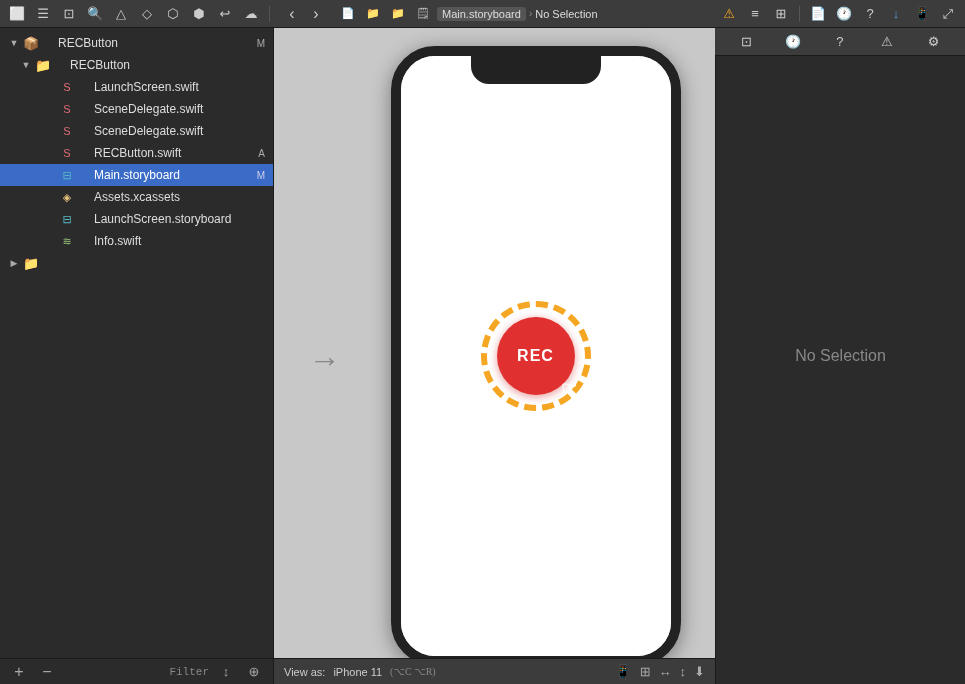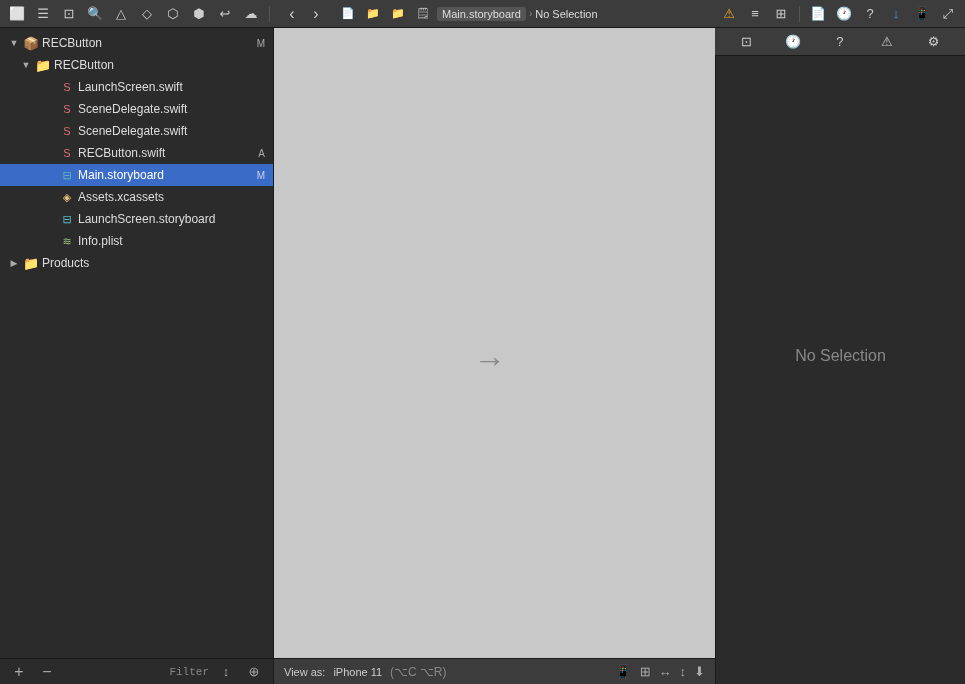--- a/index.html
+++ b/index.html
@@ -120,21 +120,21 @@
       font-size: 9px;
     }
     .tree-item .item-icon {
       width: 16px;
       height: 14px;
       display: flex;
       align-items: center;
       justify-content: center;
       font-size: 13px;
     }
-    .tree-item .item-label { flex: 1; }
+    .tree-item .item-label { flex: 1; margin-left: 16px; }
     .tree-item .item-badge {
       font-size: 10px;
       color: #aaa;
       margin-left: auto;
     }
     .tree-item.selected .item-badge { color: #cce; }
 
     
     .icon-folder { color: #c8702a; }
     .icon-group-folder { color: #6b9bdb; }
@@ -261,21 +261,22 @@
       color: #ccc;
       font-size: 11px;
     }
     .view-as-device {
       color: #ccc;
       font-size: 11px;
       font-weight: 500;
     }
     .view-as-shortcut {
       color: #888;
-      font-size: 12px;
+      font-size: 10px;
+      font-family: Liberation Serif, serif;
     }
     .bottom-icon {
       color: #aaa;
       font-size: 13px;
       cursor: pointer;
     }
 
     
     .right-panel {
       width: 250px;
@@ -401,47 +402,58 @@
 
       <div class="tree-item" style="padding-left: 44px;">
         <span style="width:12px;"></span>
         <span class="item-icon" style="color:#56b6c2; font-size:11px;">⊟</span>
         <span class="item-label">LaunchScreen.storyboard</span>
       </div>
 
       <div class="tree-item" style="padding-left: 44px;">
         <span style="width:12px;"></span>
         <span class="item-icon" style="color:#98c379; font-size:11px;">≋</span>
-        <span class="item-label">Info.plist</span>
+        <span class="item-label">Info.swift</span>
       </div>
 
       <div class="tree-item">
         <span class="disclosure">▶</span>
         <span class="item-icon icon-folder">📁</span>
-        <span class="item-label">Products</span>
       </div>
 
     </div>
 
     <div class="sidebar-bottom">
       <div class="toolbar-icon" style="color:#aaa; font-size:16px;">+</div>
       <div class="toolbar-icon" style="color:#aaa; font-size:16px;">−</div>
       <div style="flex:1"></div>
       <span style="color:#888; font-size:11px;font-family:Liberation Mono, monospace;">Filter</span>
       <div class="toolbar-icon" style="color:#aaa;">↕</div>
       <div class="toolbar-icon" style="color:#aaa;">⊕</div>
     </div>
   </div>
 
   <div class="editor-area">
 
     <div class="iphone-container">
 
       <div class="arrow-right">→</div>
 
+      <div class="iphone-frame">
+        <div class="iphone-notch"></div>
+        <div class="iphone-screen">
+          <div class="rec-button-wrapper">
+            <div class="rec-ring"></div>
+            <div class="rec-button">
+              <span>REC</span>
+              <span class="cursor-hand">☞</span>
+            </div>
+          </div>
+        </div>
+      </div>
     </div>
 
     <div class="editor-bottom">
       <span class="view-as-label">View as:</span>
       <span class="view-as-device">iPhone 11</span>
       <span class="view-as-shortcut">(⌥C ⌥R)</span>
       <div style="flex:1"></div>
       <div class="bottom-icon">📱</div>
       <div class="bottom-icon">⊞</div>
       <div class="bottom-icon">↔</div>

